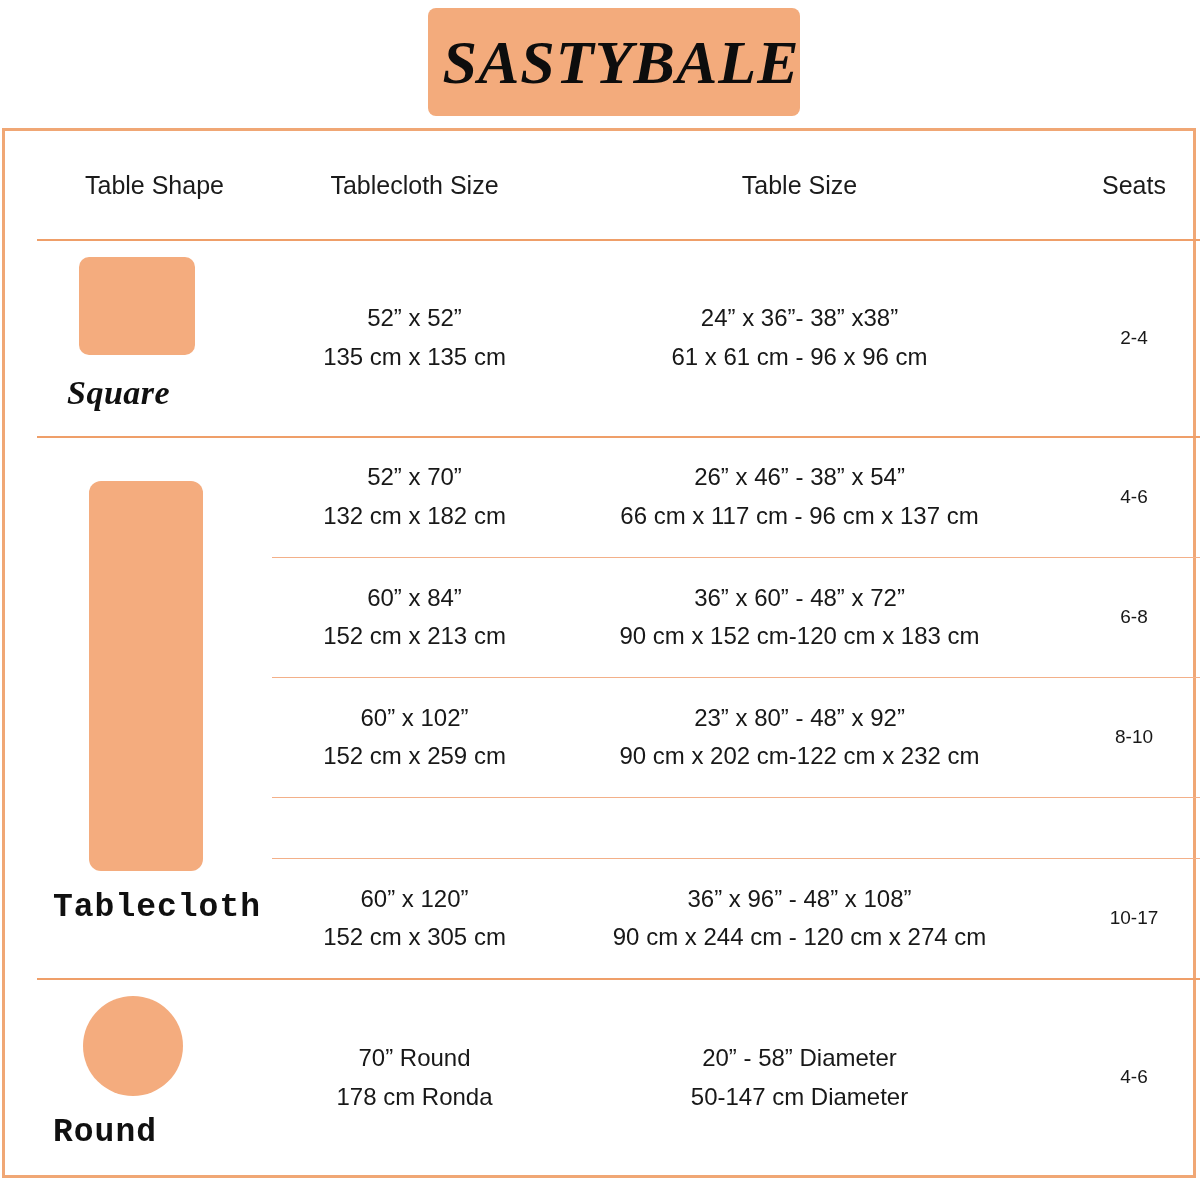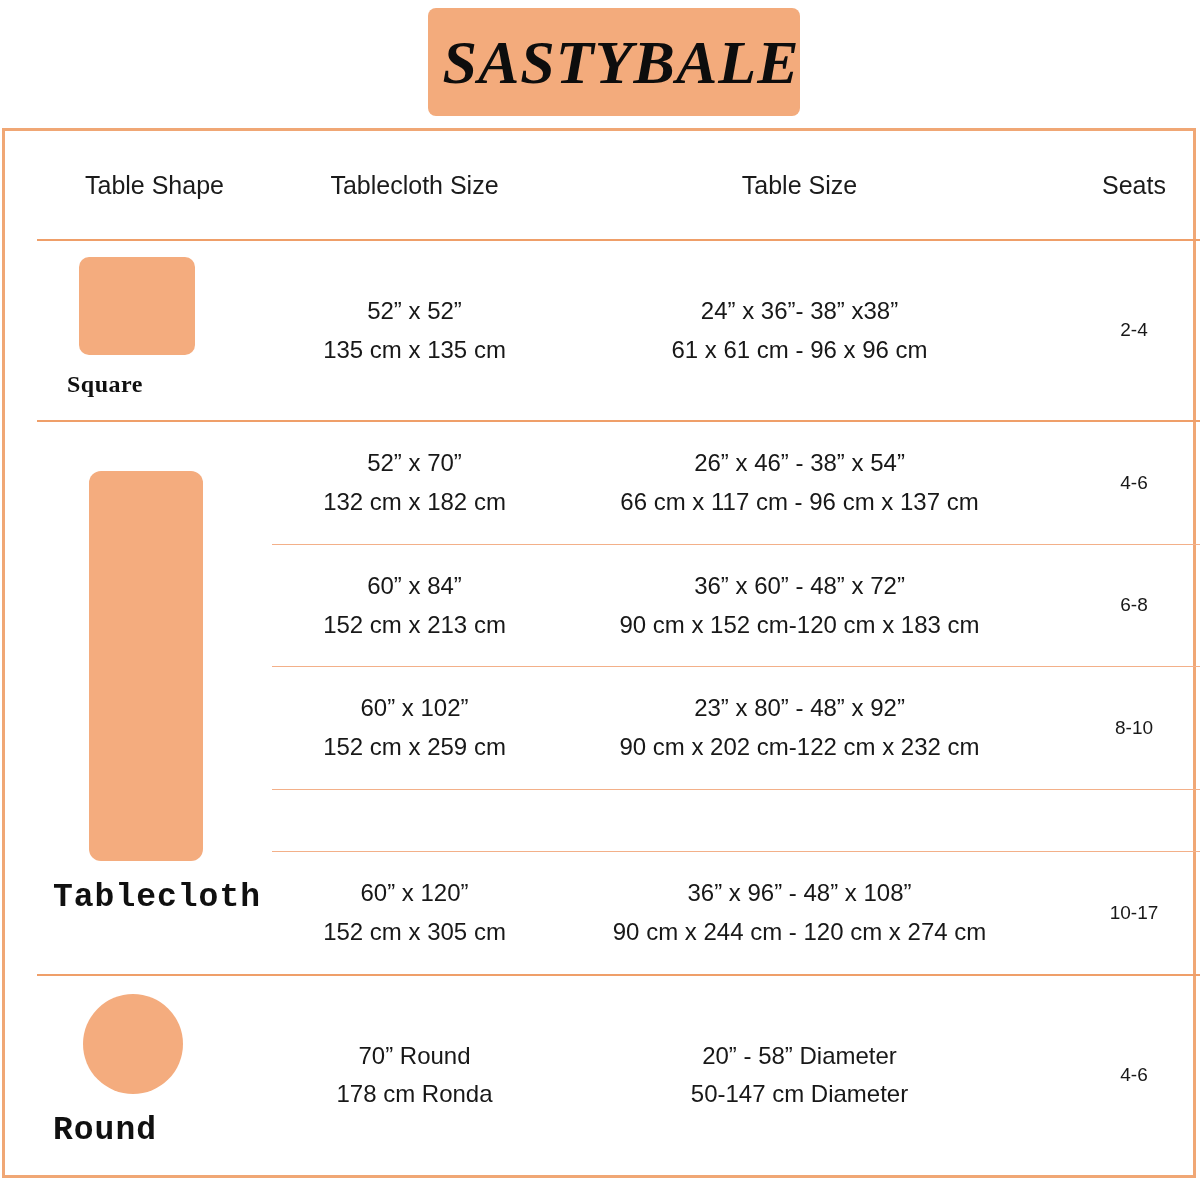--- a/index.html
+++ b/index.html
@@ -150,22 +150,23 @@
   .swatch-circle {
     width: 100px;
     height: 100px;
     background: #f4ac7e;
     border-radius: 50%;
     margin-left: 46px;
   }
 
   .shape-label {
     font-family: "Liberation Serif", serif;
+    font-style: italic;
     font-weight: bold;
-    font-size: 24px;
+    font-size: 34px;
     color: #101010;
     letter-spacing: 0.5px;
     margin-top: 10px;
     margin-left: 30px;
   }
   .shape-label.mono {
     font-family: "Liberation Mono", monospace;
     font-style: normal;
     font-size: 33px;
     letter-spacing: 1px;

